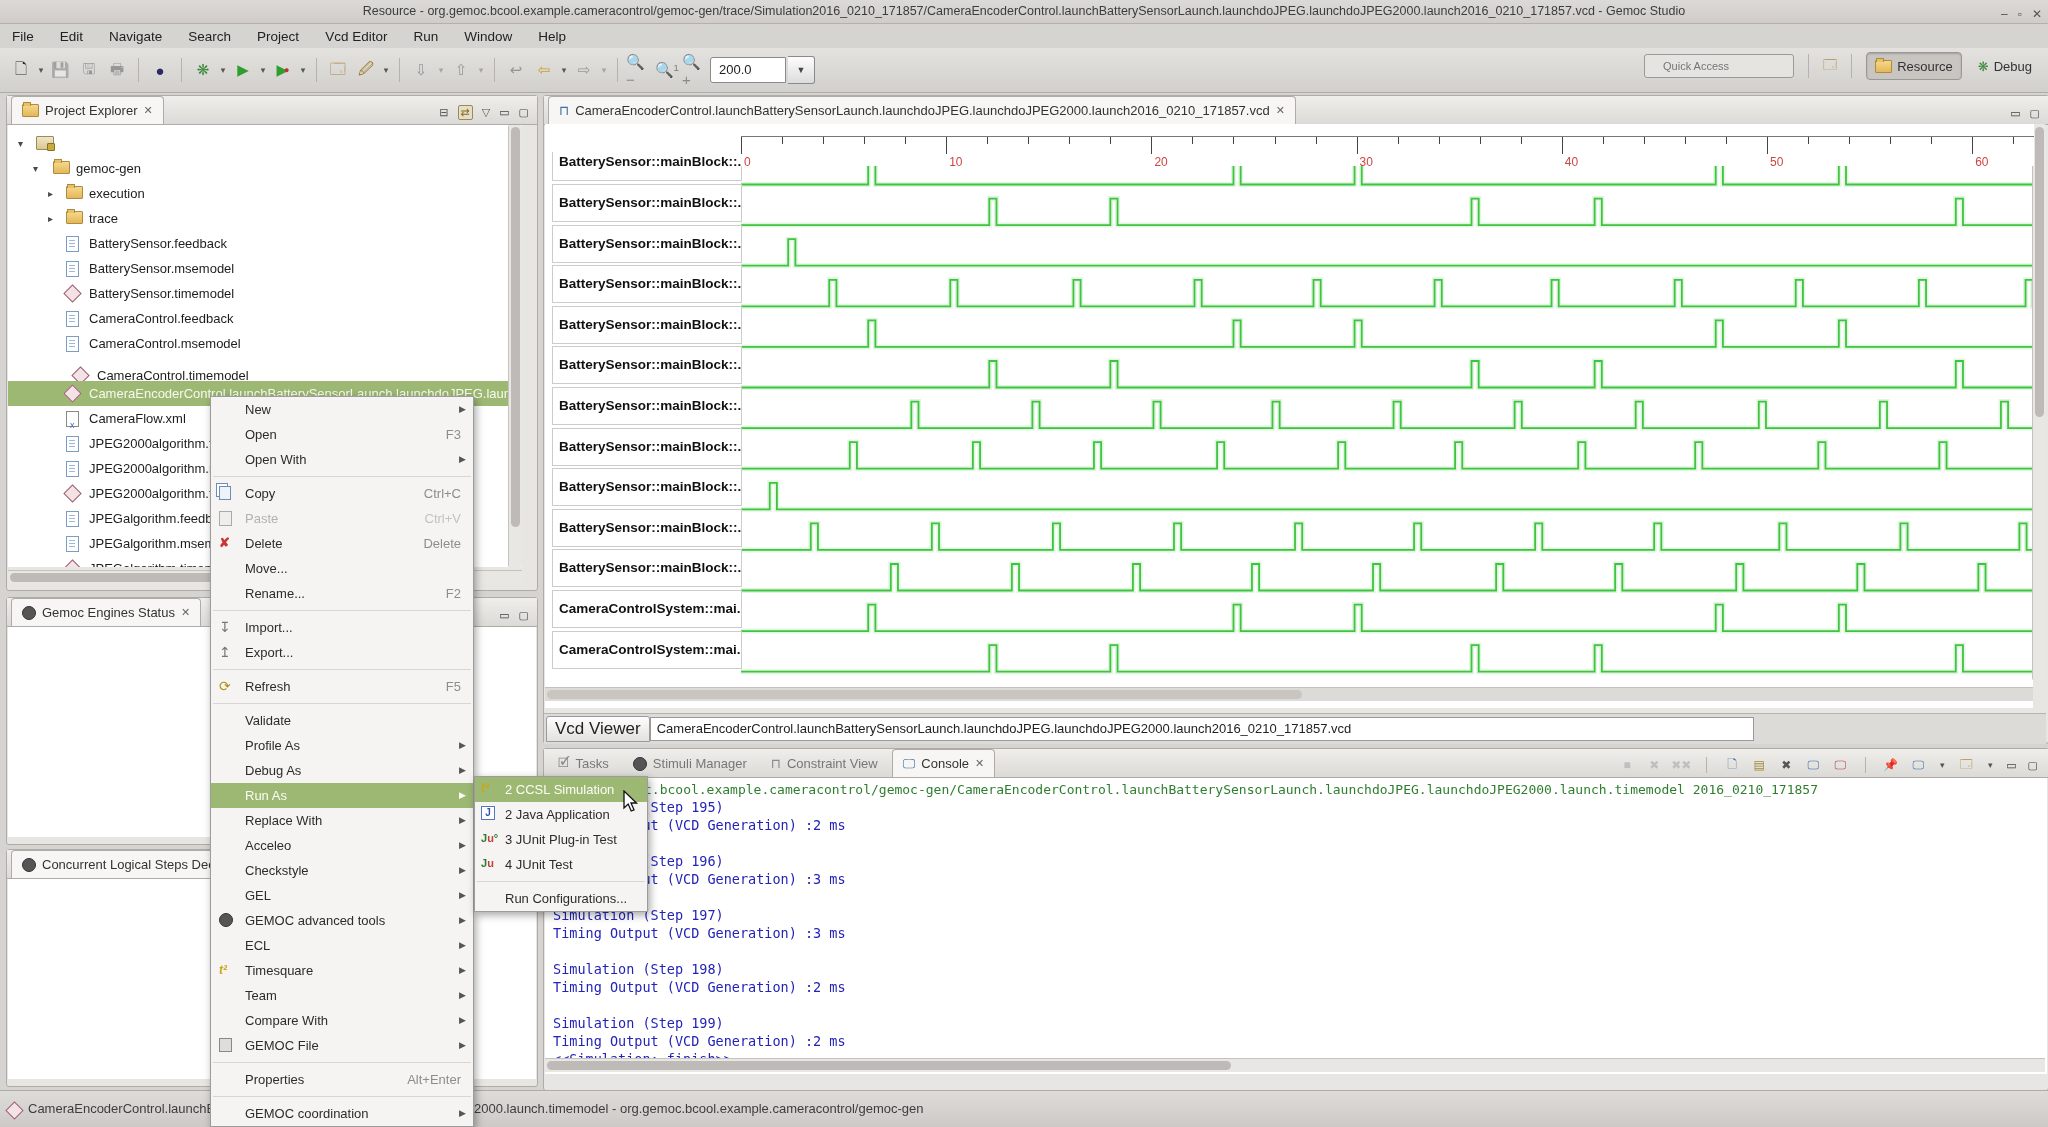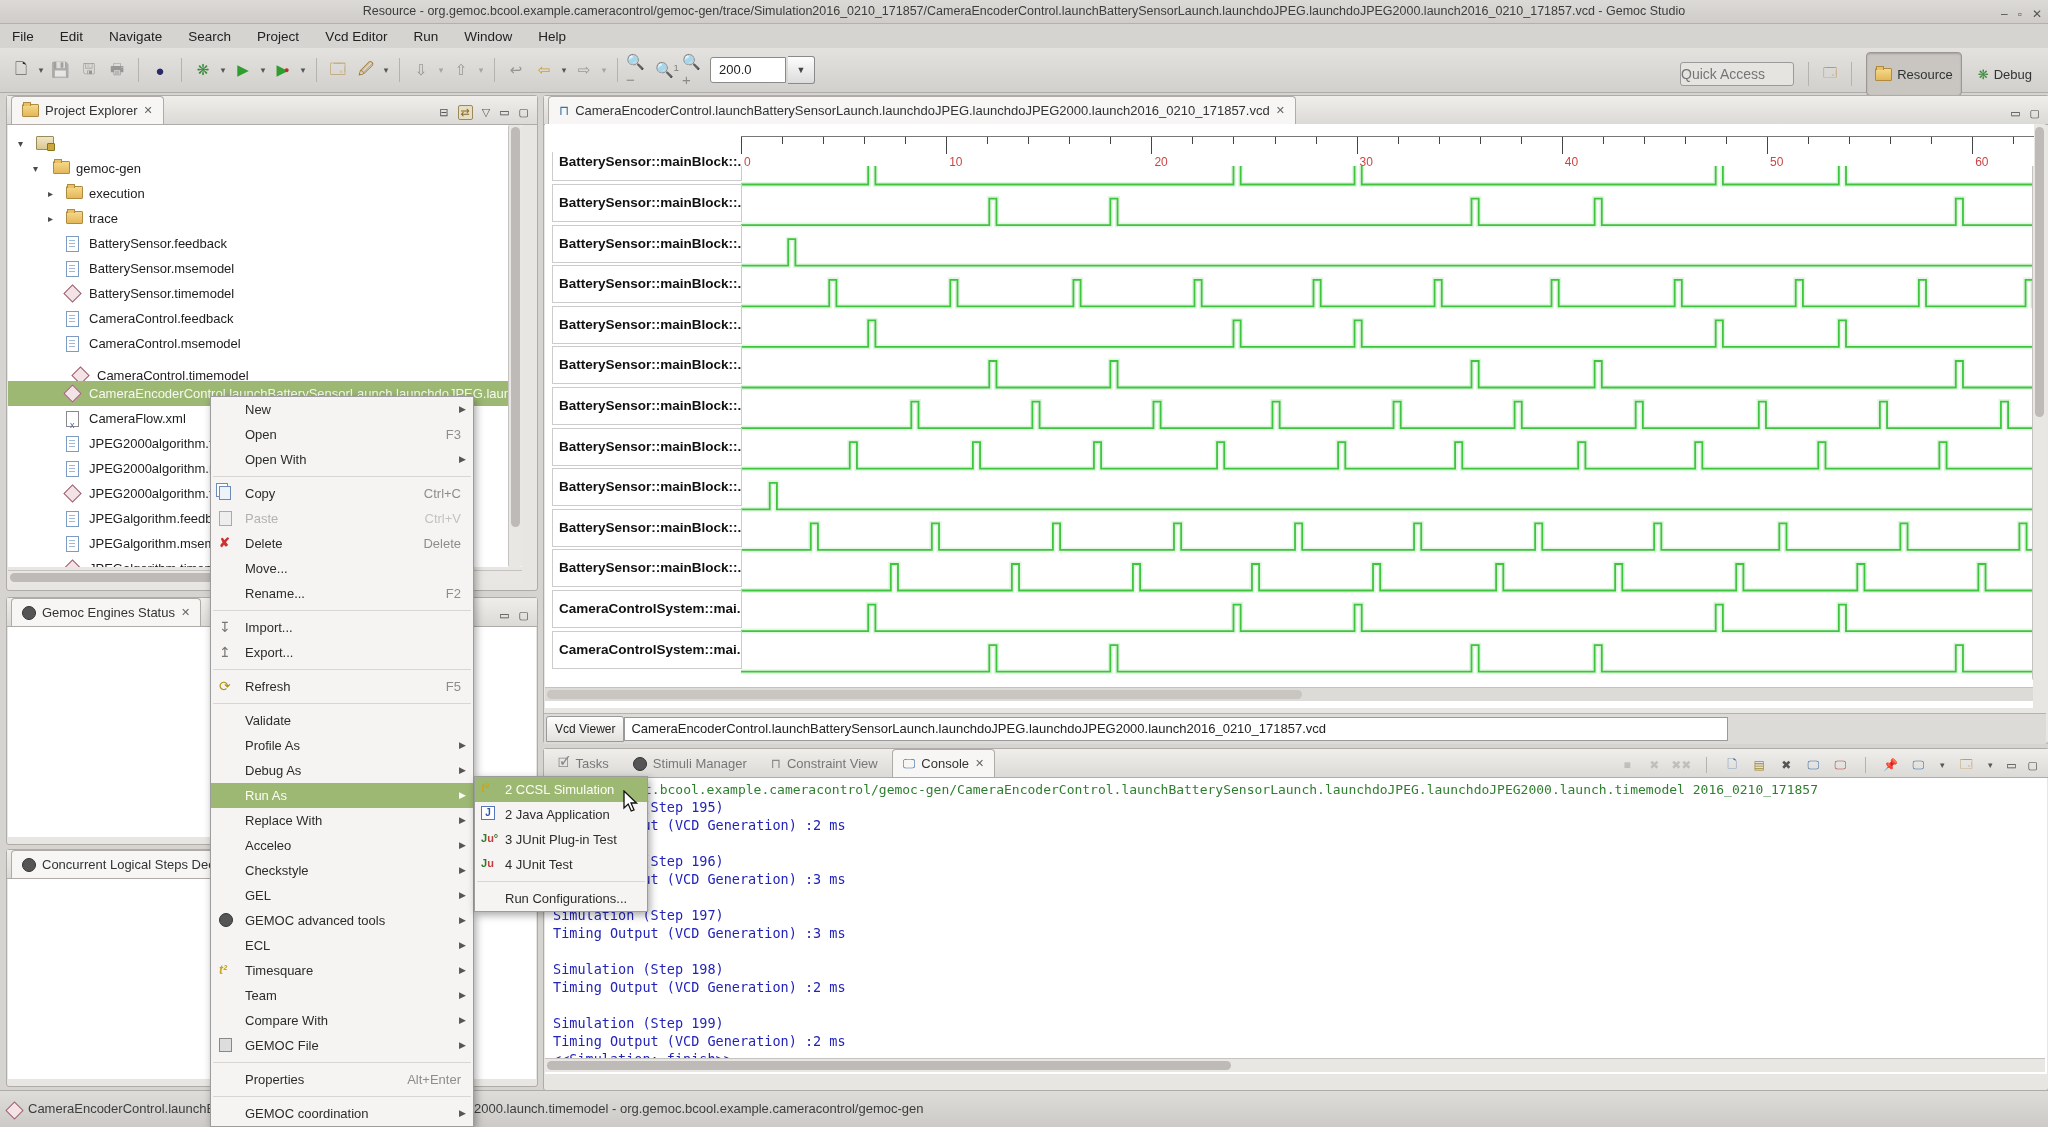--- a/index.html
+++ b/index.html
@@ -16,22 +16,22 @@
   .tbtn{width:26px;height:26px;display:flex;align-items:center;justify-content:center;font-size:15px;border-radius:3px;}
   .tsep{width:1px;height:24px;background:#b5b2af;margin:0 6px;}
   .caret{font-size:9px;color:#555;width:10px;text-align:center;}
   .dis{opacity:.38;filter:grayscale(100%);}
   .zoombox{width:66px;height:24px;background:#fff;border:1px solid #8a8a8a;border-radius:3px 0 0 3px;
            line-height:24px;padding-left:8px;font-size:13px;color:#222;}
   .zoomdrop{width:26px;height:26px;background:linear-gradient(#fdfdfd,#dcdcdc);border:1px solid #8a8a8a;border-left:none;
             border-radius:0 3px 3px 0;display:flex;align-items:center;justify-content:center;font-size:9px;color:#444;}
   #persp{position:absolute;right:8px;top:52px;display:flex;align-items:center;gap:8px;}
   #quickaccess{width:112px;height:22px;border:1px solid #9a9a9a;border-radius:3px;background:#e6e4e1;
-               color:#4c1d95;font-size:14px;padding:0 0;}
-  .perspbtn{display:flex;align-items:center;gap:5px;height:26px;padding:8px 8px;border-radius:4px;font-size:13px;color:#333;}
+               color:#4c1d95;font-size:11px;padding:0 18px;}
+  .perspbtn{display:flex;align-items:center;gap:5px;height:26px;padding:0 8px;border-radius:4px;font-size:13px;color:#333;}
   .perspbtn.active{background:#c9c6c2;border:1px solid #9a9794;box-shadow:inset 0 1px 2px rgba(0,0,0,.2);}
   
   .panel{background:#e8e6e3;border:1px solid #aeaba8;border-radius:3px;}
   .tabrow{height:28px;background:linear-gradient(#f0eeeb,#dcdad7);border-bottom:1px solid #aeaba8;display:flex;align-items:flex-end;}
   .tab{height:27px;display:flex;align-items:center;gap:6px;padding:0 10px;font-size:13px;color:#333;
        background:#f7f6f5;border:1px solid #aeaba8;border-bottom:none;border-radius:4px 4px 0 0;margin-left:4px;}
   .tab .x{color:#666;font-size:11px;}
   .tab.inactive{background:transparent;border:none;color:#777;}
   .panel-icons{margin-left:auto;display:flex;align-items:center;gap:9px;padding:0 8px 4px 0;color:#555;font-size:11px;}
   .minmax{font-size:11px;color:#444;}
@@ -65,21 +65,21 @@
   .tick.minor{height:7px;}
   .tick.major{height:17px;}
   .ticklabel{position:absolute;top:18px;font-size:12px;color:#cc4444;}
   #rows{position:absolute;left:1px;top:56px;width:1488px;height:528px;background:#fff;overflow:hidden;}
   .wlabel{position:absolute;left:7px;width:182px;height:36px;border:1px solid #cccccc;background:#fff;
           font-weight:bold;font-size:13.5px;color:#111;line-height:36px;padding-left:6px;white-space:nowrap;overflow:hidden;}
   #wavesvg{position:absolute;left:196px;top:0;}
   
   #vcdbar{position:absolute;left:0;top:617px;width:1502px;height:30px;background:#dddbd8;border-top:1px solid #b5b2af;display:flex;align-items:center;}
   #vcdtab{height:24px;border:1px solid #9a9a9a;background:linear-gradient(#fdfdfd,#e3e1de);border-radius:3px 3px 0 0;
-          padding:0 8px;line-height:24px;font-size:12px;color:#222;margin-left:2px;}
+          padding:0 8px;line-height:24px;font-size:17px;color:#222;margin-left:2px;}
   #vcdval{height:22px;border:1px solid #9a9a9a;background:#fff;line-height:22px;font-size:13px;color:#222;
           padding:0 6px;width:1090px;white-space:nowrap;overflow:hidden;}
   
   #bottom{left:543px;top:748px;width:1504px;height:341px;}
   .ctoolbar{margin-left:auto;display:flex;align-items:center;gap:11px;padding:0 10px 4px 0;font-size:13px;color:#557;}
   .cticon{width:16px;height:14px;display:flex;align-items:center;justify-content:center;font-size:12px;}
   #consolebody{position:absolute;left:1px;top:29px;width:1502px;height:296px;background:#fff;overflow:hidden;}
   #consolehdr{position:absolute;left:8px;top:4px;width:1480px;font-family:"DejaVu Sans Mono",monospace;font-size:13px;
               color:#2f7e2f;white-space:nowrap;padding-left:91px;}
   #consoletext{position:absolute;left:8px;top:20px;margin:0;font-family:"DejaVu Sans Mono",monospace;font-size:13.5px;

